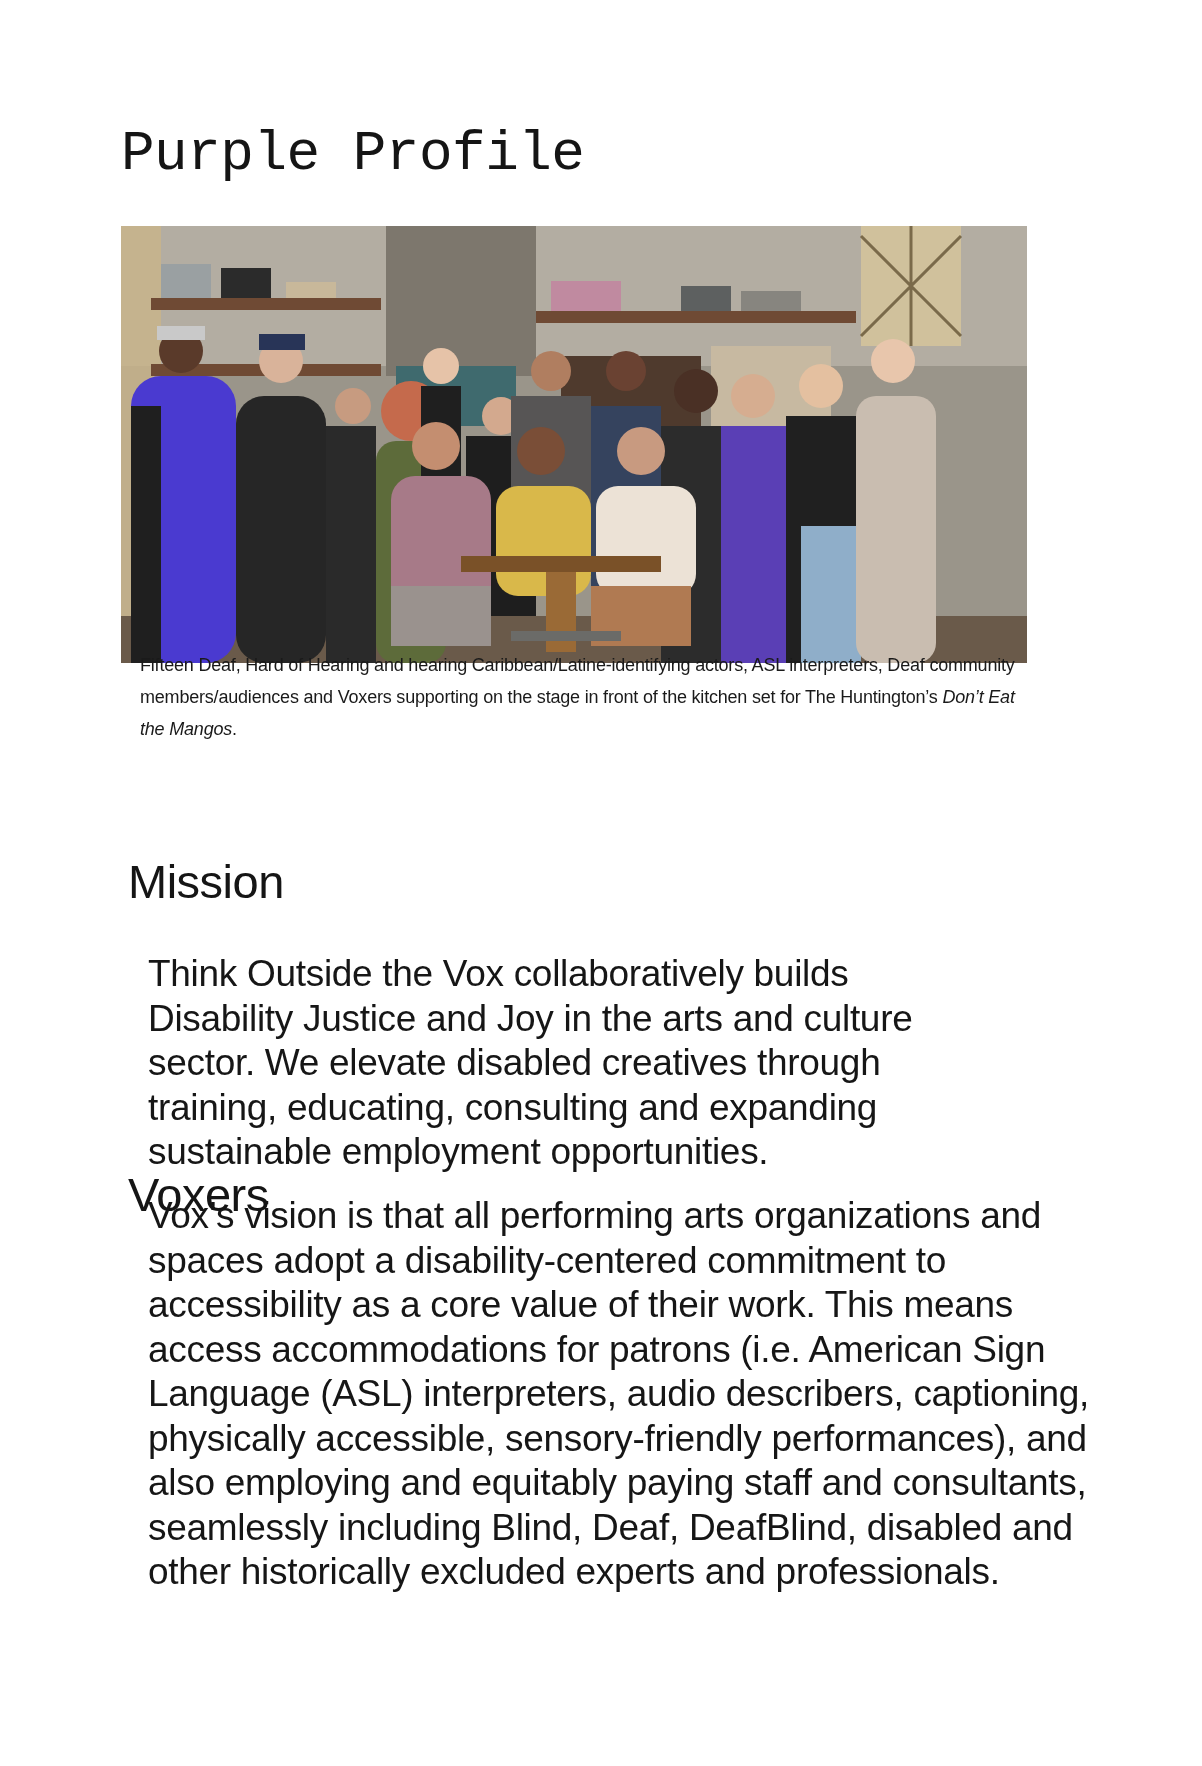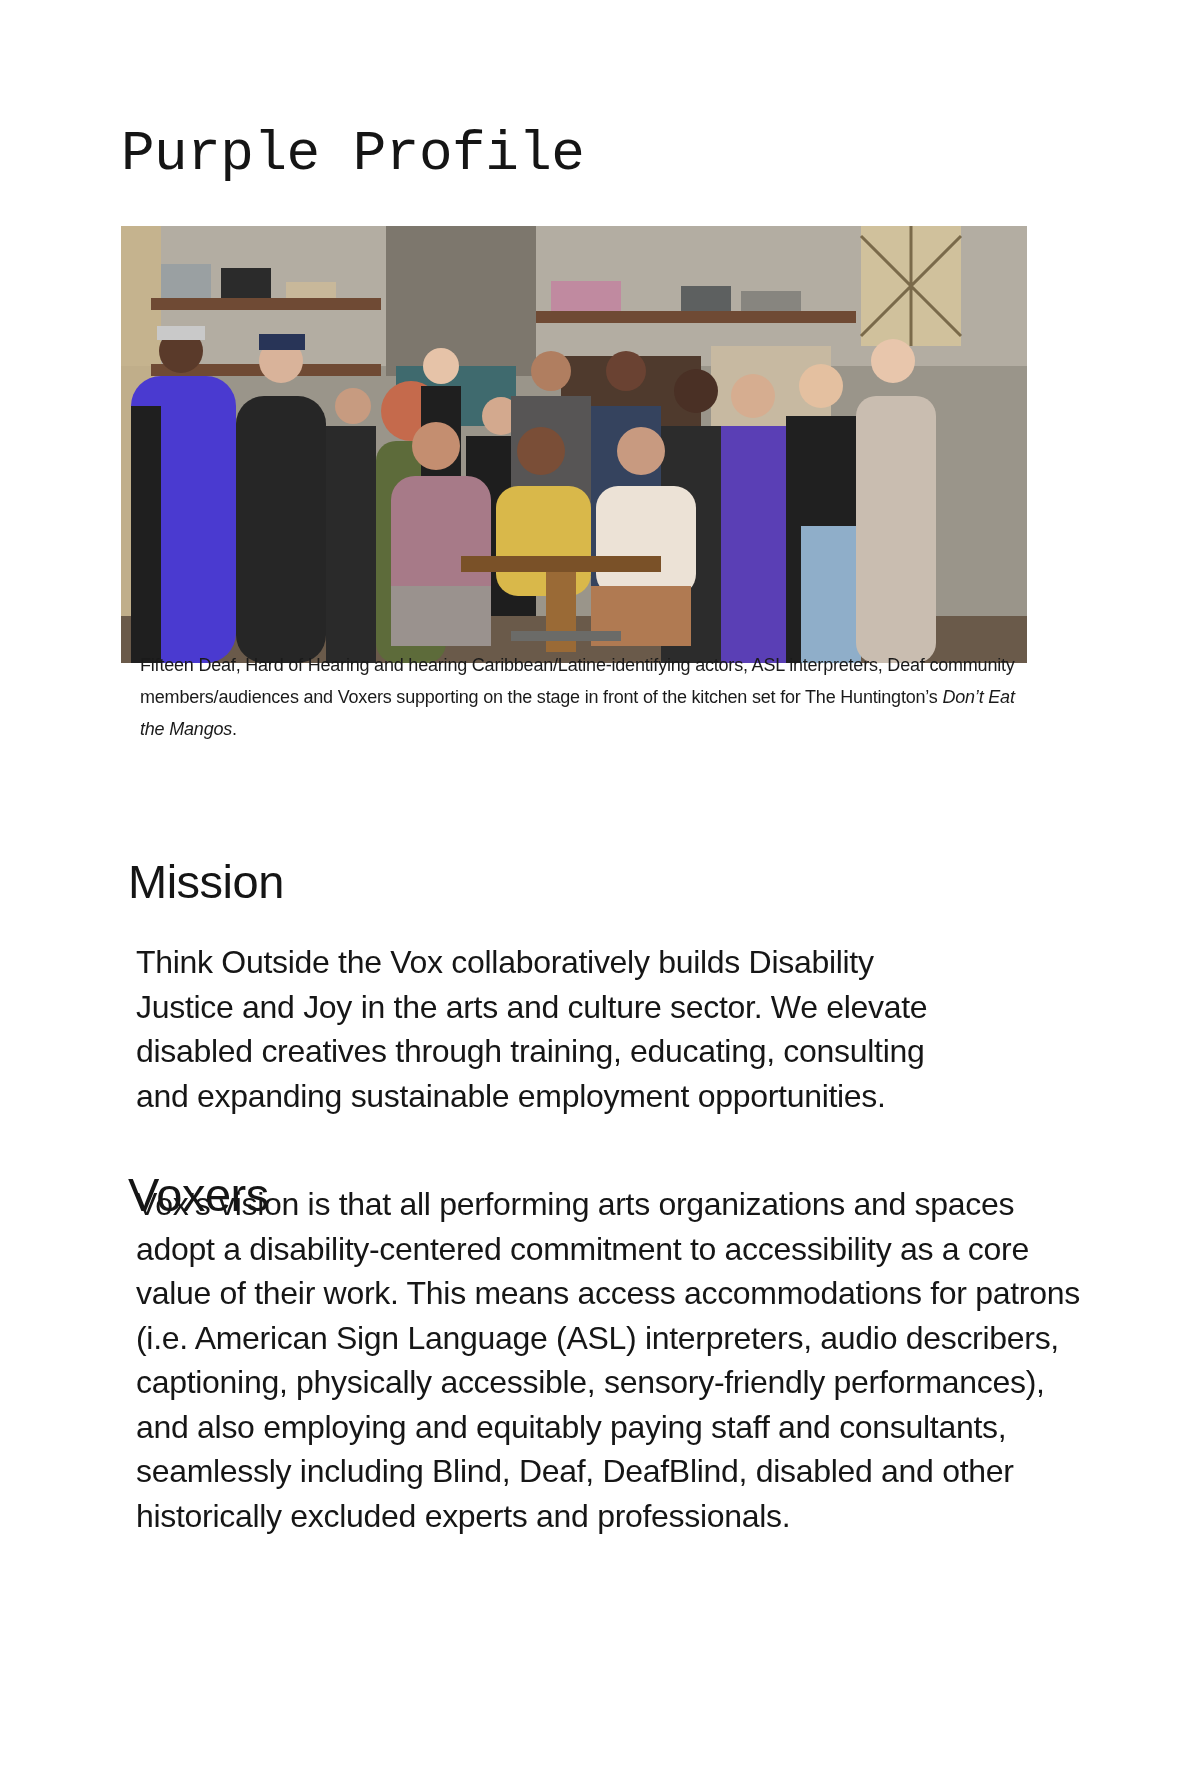--- a/index.html
+++ b/index.html
@@ -20,22 +20,22 @@
   .caption {
     position: absolute; left: 132px; top: 641px; width: 900px; margin: 8px;
     font-size: 18px; line-height: 32px; color: #1a1a1a; letter-spacing: -0.2px;
   }
   .caption em { font-style: italic; }
   .section-heading {
     position: absolute; left: 128px; margin: 0;
     font-size: 47px; font-weight: 400; line-height: 80px; letter-spacing: -0.5px;
   }
   .body-text {
-    position: absolute; left: 132px; margin: 4px; width: 950px;
-    font-size: 32px; line-height: 44.5px; color: #161616; letter-spacing: -0.3px;
+    position: absolute; left: 132px; margin: 16px; width: 950px;
+    font-size: 37px; line-height: 44.5px; color: #161616; letter-spacing: -0.3px;
   }
   #mission-heading { top: 842px; }
   #mission-body { top: 936px; }
   #vision-heading { top: 1155px; }
   #vision-body { top: 1178px; }
 </style>
 </head>
 <body>
 
 <h1 class="page-title">Purple Profile</h1>

